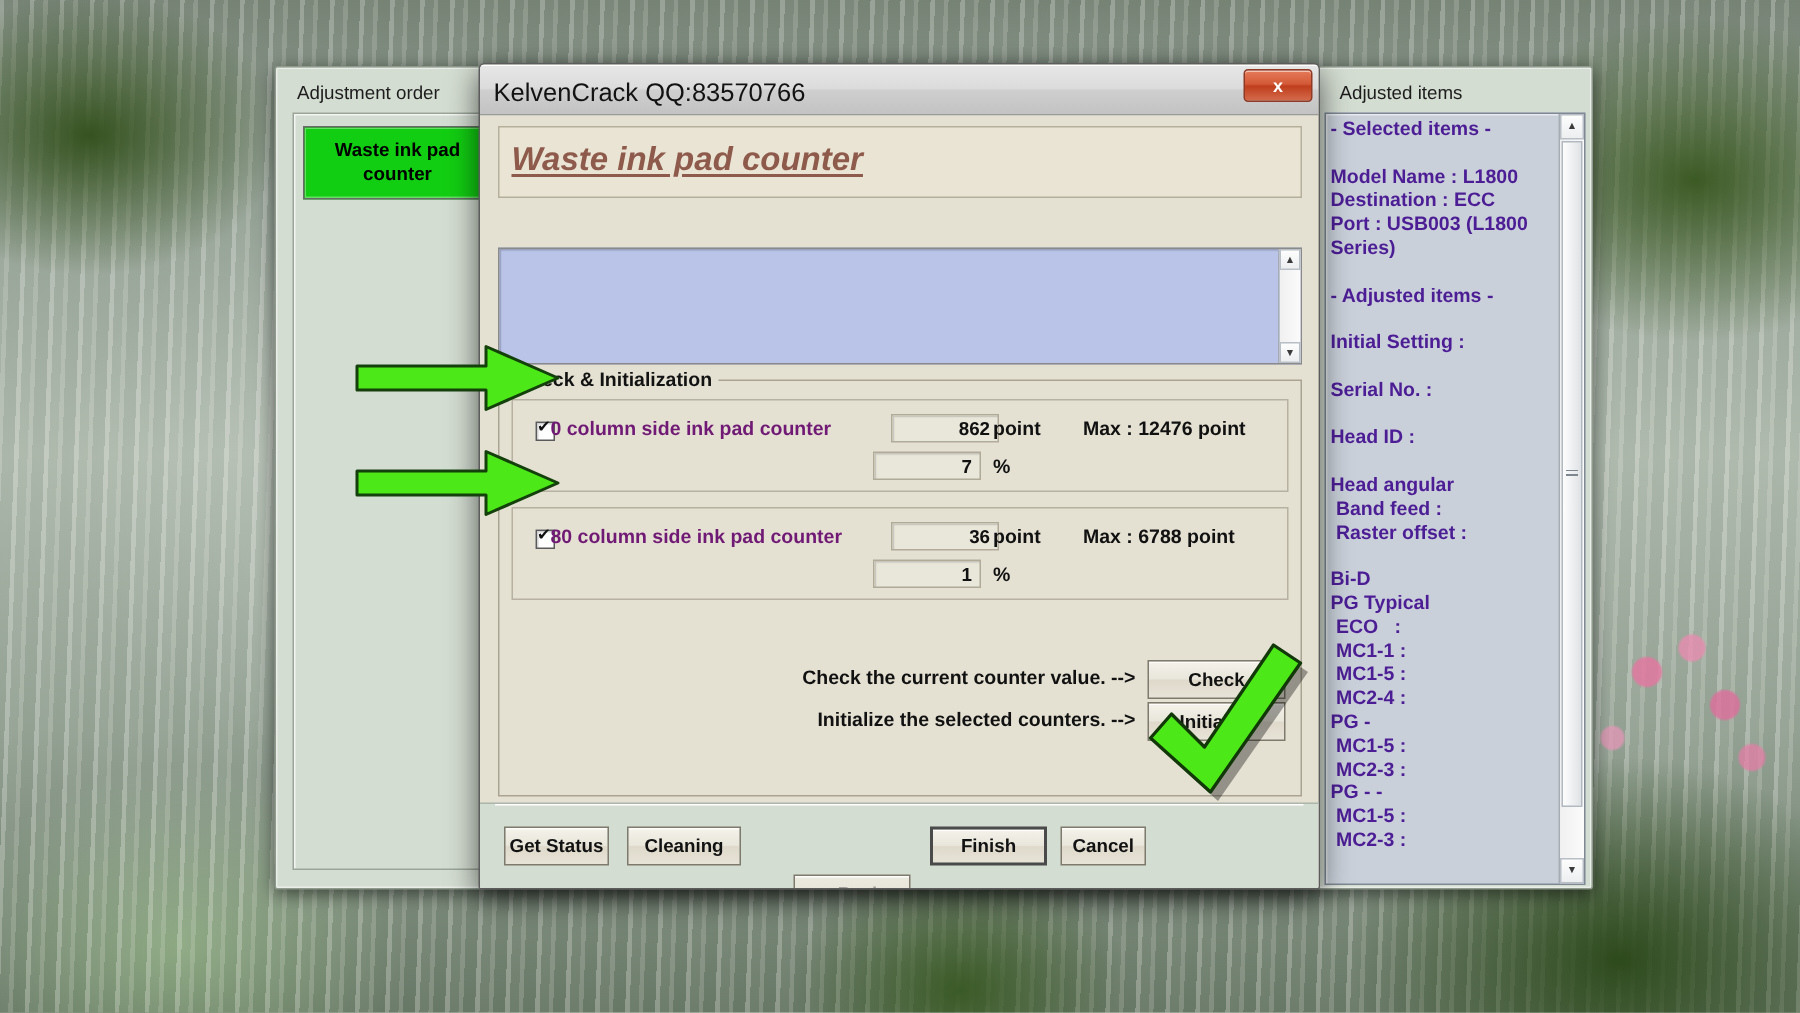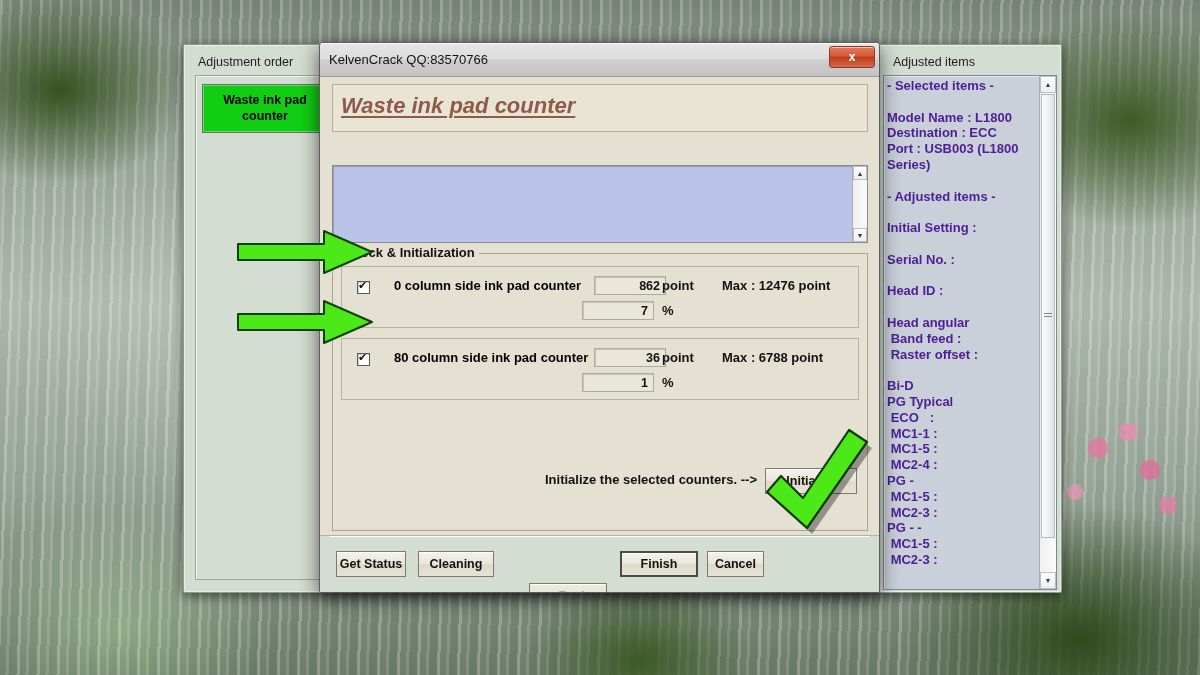--- a/index.html
+++ b/index.html
@@ -144,21 +144,21 @@
   }
   #titlebar {
     position: relative;
     height: 34px;
     background: linear-gradient(180deg,#e7e7e7 0%,#dcdcdc 48%,#cfcfcf 52%,#c3c3c3 100%);
     border-bottom: 1px solid #9a9a9a;
     box-shadow: inset 0 1px 0 #fff;
   }
   #dialog-title {
     position: absolute; left: 9px; top: 9px;
-    font-size: 13px; color: #121212;
+    font-size: 17px; color: #121212;
   }
   #close-button {
     position: absolute; right: 4px; top: 3px;
     width: 46px; height: 22px;
     border: 1px solid #8e3a27;
     border-radius: 3px;
     background: linear-gradient(180deg,#e57a5a 0%,#d35a38 45%,#bf3e1d 52%,#d46a4a 100%);
     box-shadow: inset 0 1px 0 rgba(255,255,255,.55);
     color: #fff;
     font-size: 12px; font-weight: bold;
@@ -222,23 +222,23 @@
     background: #fff;
     border: 1px solid #5a5a5a;
     box-shadow: inset 1px 1px 0 rgba(0,0,0,.18);
   }
   .cb-check::after {
     content: "\2714";
     position: absolute; left: 0px; top: -3px;
     font-size: 11px; color: #111; line-height: 13px;
   }
   .cb-label {
-    position: absolute; left: 52px; top: 11px;
+    position: absolute; left: 25px; top: 11px;
     width: 196px;
-    font-size: 13px; font-weight: bold; color: #000000;
+    font-size: 13px; font-weight: bold; color: #701a75;
     white-space: nowrap; overflow: hidden;
   }
   .val-field {
     position: absolute;
     width: 72px; height: 19px;
     background: #e9e6da;
     border: 1px solid #b0aa99;
     box-shadow: inset 1px 1px 1px rgba(0,0,0,.16);
     text-align: right;
     padding-right: 5px;
@@ -391,20 +391,24 @@
       <div class="counter-block" id="counter-block-80">
         <div class="cb-check"></div>
         <div class="cb-label">80 column side ink pad counter</div>
         <div class="val-field val-point">36</div>
         <div class="unit unit-point">point</div>
         <div class="val-field val-pct">1</div>
         <div class="unit unit-pct">%</div>
         <div class="max-label">Max : 6788 point</div>
       </div>
 
+      <div class="action-row" id="action-check" style="left:10px;">
+        <div class="action-text">Check the current counter value. --&gt;</div>
+        <div class="win-btn action-btn">Check</div>
+      </div>
       <div class="action-row" id="action-init" style="left:10px;">
         <div class="action-text">Initialize the selected counters. --&gt;</div>
         <div class="win-btn action-btn">Initialize</div>
       </div>
     </div>
 
     <div id="bottom-bar">
       <div class="sep"></div>
       <div class="win-btn bb-btn" id="btn-get-status">Get Status</div>
       <div class="win-btn bb-btn" id="btn-cleaning">Cleaning</div>

